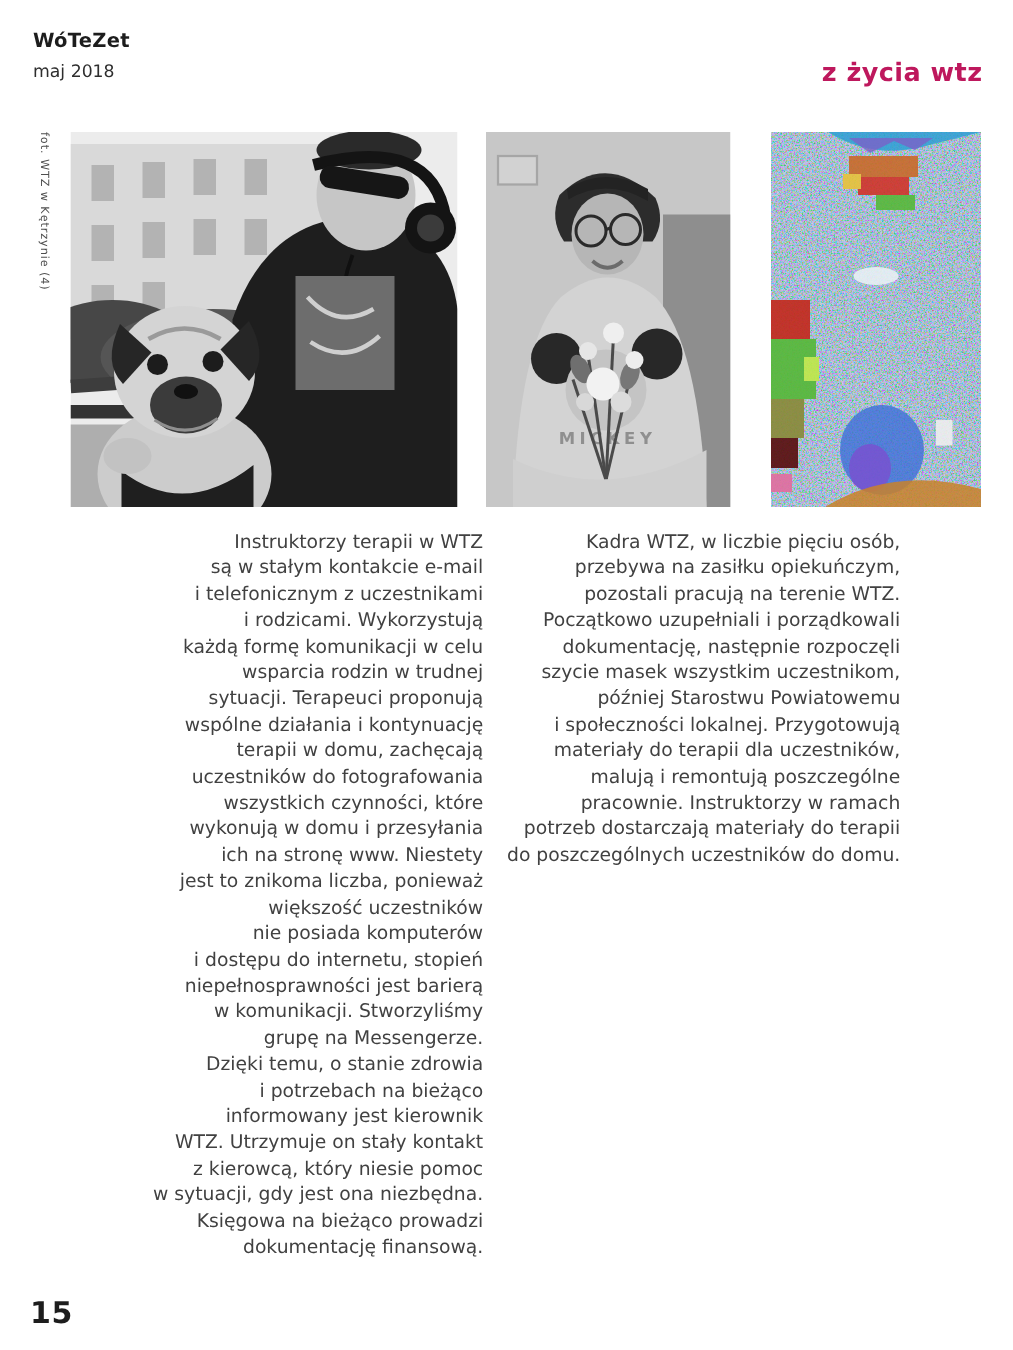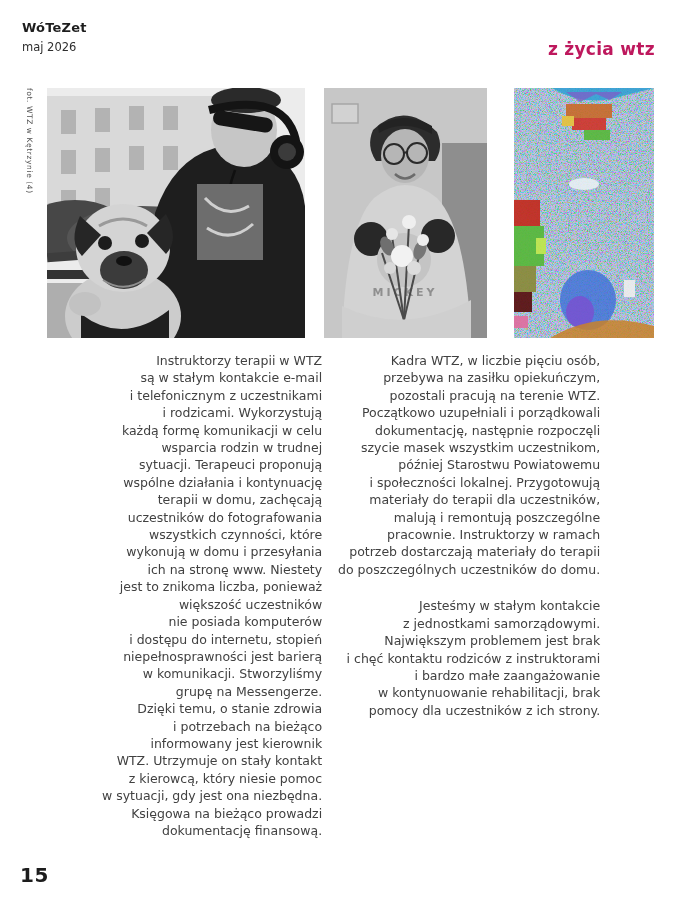--- a/index.html
+++ b/index.html
@@ -35,21 +35,21 @@
   
   .page-number{position:absolute;left:20px;top:863px;font-size:20px;font-weight:700;color:#1d1d1d;letter-spacing:.5px;}
 </style>
 </head>
 <body>
 
 <div class="page">
 
   <div class="masthead">
     <div class="mag-title">WóTeZet</div>
-    <div class="issue-date">maj 2026</div>
+    <div class="issue-date">maj 2018</div>
   </div>
   <div class="section-label">z życia wtz</div>
 
   <div class="photo-credit">fot. WTZ w Kętrzynie (4)</div>
 
   <figure class="photo1">
     <svg viewBox="0 0 258 250">
       <rect width="258" height="250" fill="#ececec"></rect>
 
       <rect x="0" y="8" width="205" height="130" fill="#d9d9d9"></rect>
@@ -213,23 +213,16 @@
 Początkowo uzupełniali i porządkowali
 dokumentację, następnie rozpoczęli
 szycie masek wszystkim uczestnikom,
 później Starostwu Powiatowemu
 i społeczności lokalnej. Przygotowują
 materiały do terapii dla uczestników,
 malują i remontują poszczególne
 pracownie. Instruktorzy w ramach
 potrzeb dostarczają materiały do terapii
 do poszczególnych uczestników do domu.</p>
-    <p>Jesteśmy w stałym kontakcie
-z jednostkami samorządowymi.
-Największym problemem jest brak
-i chęć kontaktu rodziców z instruktorami
-i bardzo małe zaangażowanie
-w kontynuowanie rehabilitacji, brak
-pomocy dla uczestników z ich strony.</p>
   </div>
 
   <div class="page-number">15</div>
 </div>
 
 </body></html>

